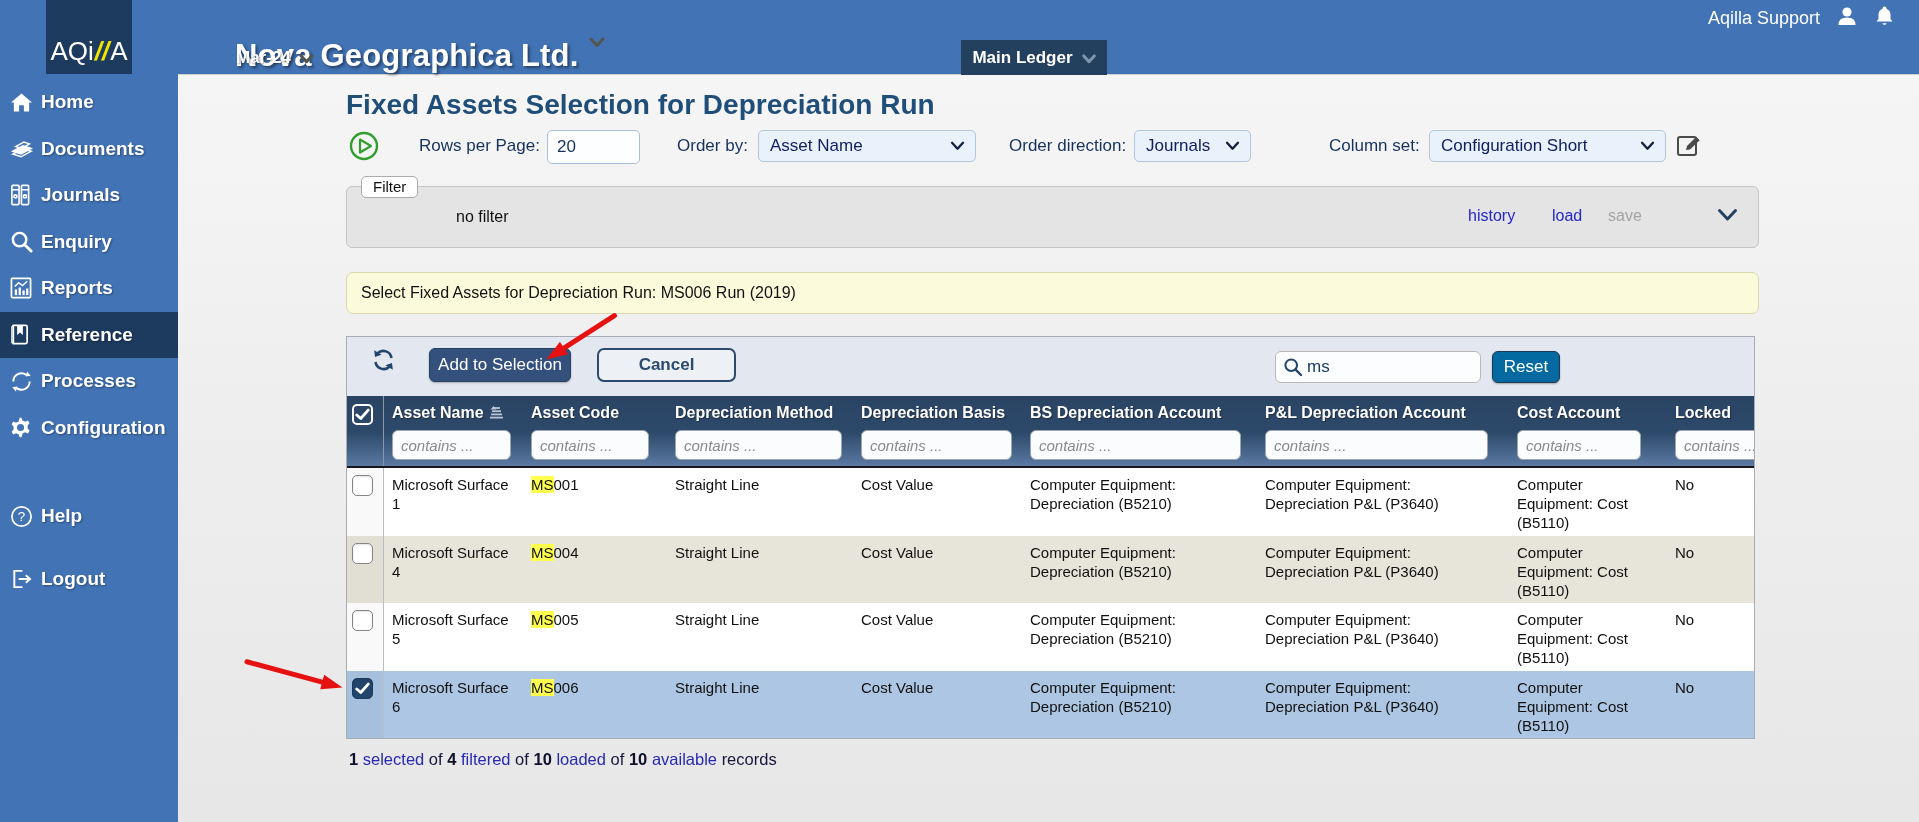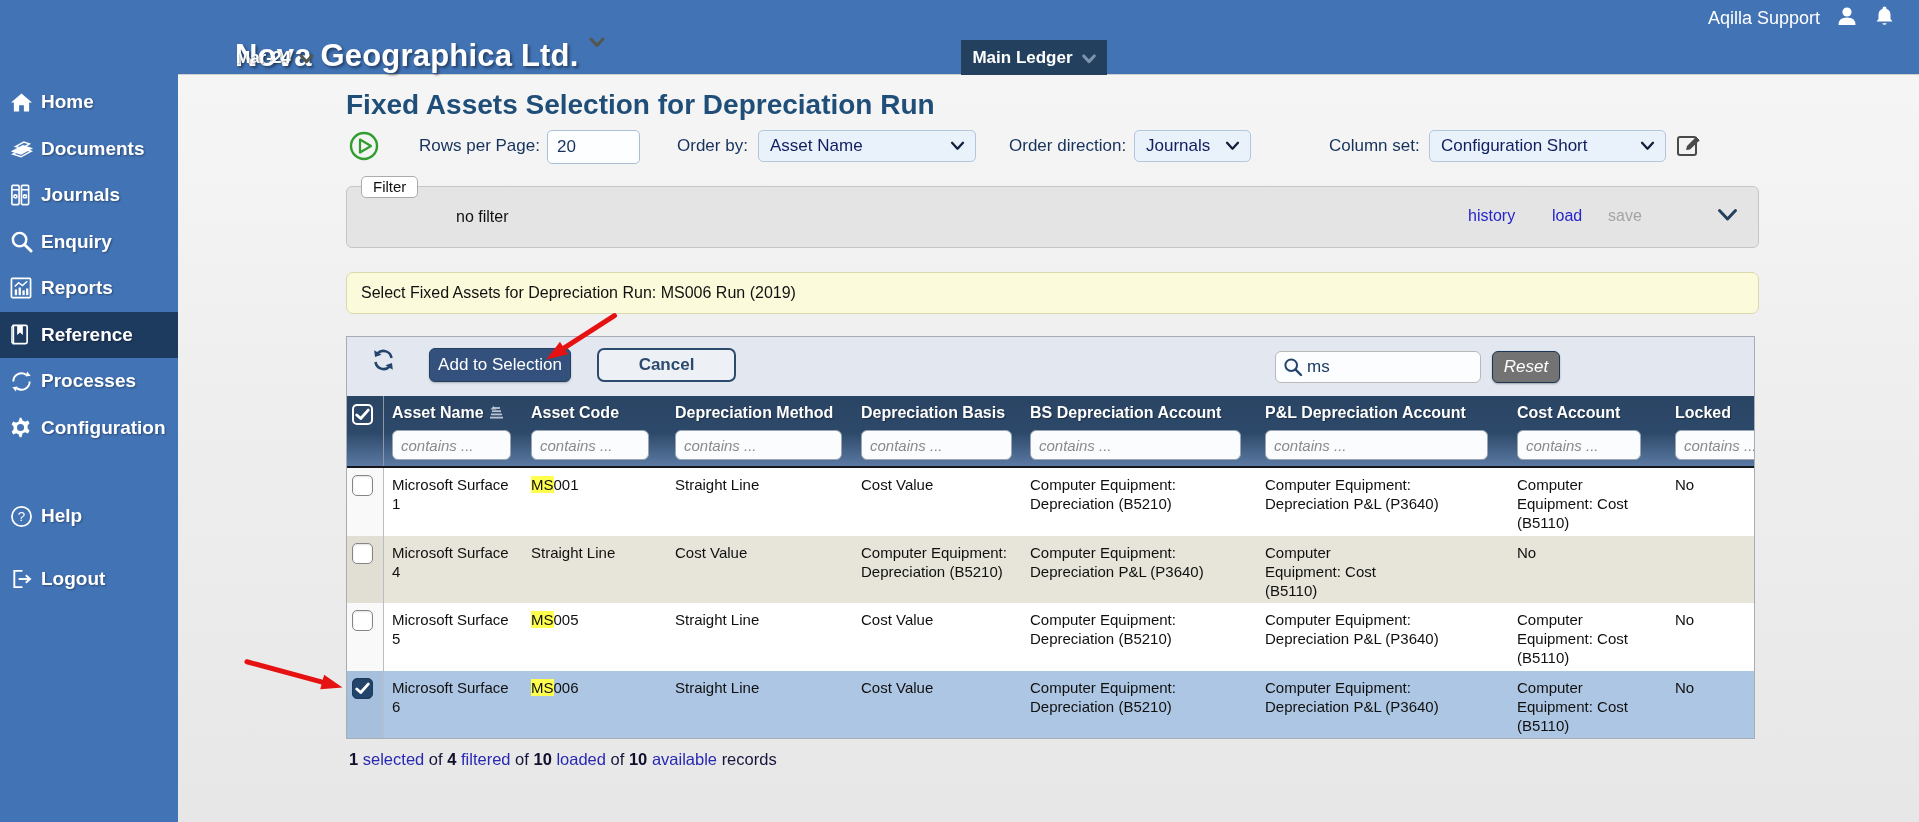--- a/index.html
+++ b/index.html
@@ -74,21 +74,21 @@
   
   .tablebox { position:absolute; left:0; top:336px; width:1409px; background:#fff; border:1px solid #a8adb5; }
   .toolbar { position:relative; height:59px; background:#e3e8f0; }
   .refresh-ico { position:absolute; left:24px; top:11px; cursor:pointer; }
   .btn { display:flex; align-items:center; justify-content:center; font-family:inherit; font-size:17px; border-radius:6px; cursor:pointer; }
   .btn-add { position:absolute; left:82px; top:11px; width:142px; height:34px; background:#33517c; color:#fff; border:1px solid #26415f; box-shadow:0 1px 2px rgba(0,0,0,.25); }
   .btn-cancel { position:absolute; left:250px; top:11px; width:139px; height:34px; background:rgba(255,255,255,.35); color:#2c4a6e; border:2px solid #2c4a6e; font-weight:bold; border-radius:7px; }
   .searchbox { position:absolute; left:928px; top:14px; width:206px; height:32px; background:#fcfdfe; border:1px solid #b9b9b9; border-radius:6px; display:flex; align-items:center; }
   .searchbox svg { margin-left:7px; }
   .search-input { border:none; outline:none; background:transparent; font-family:inherit; font-size:17px; color:#1c3c63; width:150px; margin-left:4px; }
-  .btn-reset { position:absolute; left:1145px; top:14px; width:68px; height:32px; background:#737373; color:#fff; border:1px solid #1c3654; box-shadow:0 1px 2px rgba(0,0,0,.3);font-style:italic; }
+  .btn-reset { position:absolute; left:1145px; top:14px; width:68px; height:32px; background:#0369a1; color:#fff; border:1px solid #1c3654; box-shadow:0 1px 2px rgba(0,0,0,.3); }
 
   
   .grid { display:grid; grid-template-columns:37px 139px 144px 186px 169px 235px 252px 158px 89px; }
   .thead { position:relative; height:72px; background:linear-gradient(180deg,#2a4464 0%,#2d4969 52%,#5b79a3 100%); border-bottom:2px solid #15151a; overflow:hidden; }
   .th { position:relative; padding-top:8px; padding-left:8px; }
   .th .th-label { color:#fff; font-size:16px; font-weight:bold; white-space:nowrap; text-shadow:1px 1px 1px rgba(0,0,0,.35); display:inline-block; }
   .th .contains { position:absolute; top:34px; left:8px; height:30px; background:#fafcfe; border:1px solid #9aa5b1; border-radius:6px; font-family:inherit; font-style:italic; font-size:15px; color:#555; padding:0 8px; }
   .th .contains::placeholder { color:#8a8a8a; opacity:1; }
   .sort-ico { display:inline-block; margin-left:5px; vertical-align:-1px; }
   .th-cb { border-right:1px solid #8c96a4; }
@@ -156,20 +156,23 @@
     <span class="bell-icon">
       <svg width="19" height="22" viewBox="0 0 19 22">
           <path d="M9.5 1.5 a2 2 0 0 1 2 2 v.5 a6 6 0 0 1 4 5.6 v4.4 l2 2.6 H1.5 l2-2.6 V9.6 a6 6 0 0 1 4-5.6 v-.5 a2 2 0 0 1 2-2 Z" fill="#fff"></path>
           <path d="M7.3 18.2 a2.3 2.3 0 0 0 4.4 0 Z" fill="#fff"></path>
         </svg>
     </span>
   </div>
 </header>
 
 <aside class="sidebar">
+  <div class="logo-box">
+    <span class="logo-text"><span>AQi</span><span class="logo-slash">//</span><span>A</span></span>
+  </div>
   <nav class="nav">
     <div class="nav-item">
       <span class="nico">
         <svg width="23" height="21" viewBox="0 0 24 22">
             <path d="M12 1.5 L23 11 h-3 v9.5 h-5.5 v-6.5 h-5 v6.5 H4 V11 H1 Z" fill="#fff"></path>
           </svg>
       </span>
       <span class="nlabel">Home</span>
     </div>
     <div class="nav-item">
@@ -430,20 +433,21 @@
       <div class="td"><span class="wrap" style="max-width:212px">Computer Equipment: Depreciation (B5210)</span></div>
       <div class="td"><span class="wrap" style="max-width:225px">Computer Equipment: Depreciation P&amp;L (P3640)</span></div>
       <div class="td"><span class="wrap" style="max-width:125px">Computer Equipment: Cost (B5110)</span></div>
       <div class="td">No</div>
     </div>
     <div class="trow even grid">
       <div class="td td-cb">
           <span class="cb cb-row"></span>
         </div>
       <div class="td"><span class="wrap" style="max-width:123px">Microsoft Surface 4</span></div>
+      <div class="td"><span class="hl">MS</span><span>004</span></div>
       <div class="td">Straight Line</div>
       <div class="td">Cost Value</div>
       <div class="td"><span class="wrap" style="max-width:212px">Computer Equipment: Depreciation (B5210)</span></div>
       <div class="td"><span class="wrap" style="max-width:225px">Computer Equipment: Depreciation P&amp;L (P3640)</span></div>
       <div class="td"><span class="wrap" style="max-width:125px">Computer Equipment: Cost (B5110)</span></div>
       <div class="td">No</div>
     </div>
     <div class="trow odd grid">
       <div class="td td-cb">
           <span class="cb cb-row"></span>

